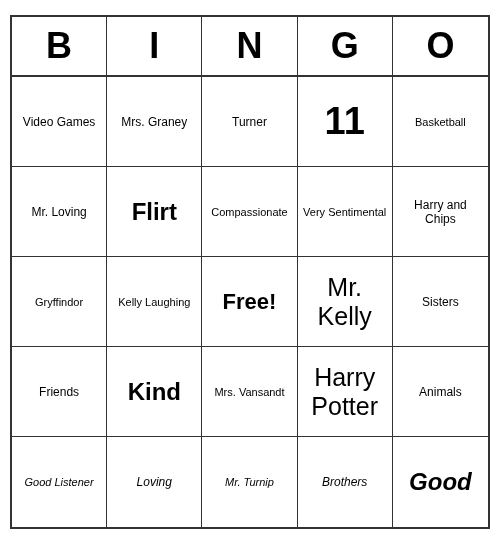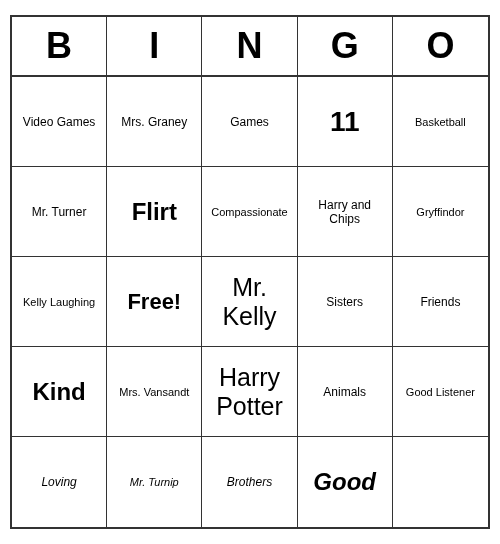--- a/index.html
+++ b/index.html
@@ -71,21 +71,21 @@
       font-size: 24px;
       font-weight: bold;
     }
 
     .bingo-cell.medium-large {
       font-size: 25px;
       font-weight: normal;
     }
 
     .bingo-cell.number {
-      font-size: 28px;
+      font-size: 38px;
       font-weight: bold;
     }
 
     .bingo-cell.free {
       font-size: 22px;
       font-weight: bold;
     }
 
     .bingo-cell.small-text {
       font-size: 11px;
@@ -98,26 +98,27 @@
   <div class="bingo-header">
   <div class="bingo-letter">B</div>
       <div class="bingo-letter">I</div>
       <div class="bingo-letter">N</div>
       <div class="bingo-letter">G</div>
       <div class="bingo-letter">O</div>
     </div>
   <div class="bingo-grid">
   <div class="bingo-cell">Video Games</div>
       <div class="bingo-cell">Mrs. Graney</div>
-      <div class="bingo-cell">Games</div>
+      <div class="bingo-cell">Turner</div>
       <div class="bingo-cell number">11</div>
       <div class="bingo-cell small-text">Basketball</div>
-      <div class="bingo-cell">Mr. Turner</div>
+      <div class="bingo-cell">Mr. Loving</div>
       <div class="bingo-cell large-text">Flirt</div>
       <div class="bingo-cell small-text">Compassionate</div>
+      <div class="bingo-cell small-text">Very Sentimental</div>
       <div class="bingo-cell">Harry and Chips</div>
       <div class="bingo-cell small-text">Gryffindor</div>
       <div class="bingo-cell small-text">Kelly Laughing</div>
       <div class="bingo-cell free">Free!</div>
       <div class="bingo-cell medium-large">Mr. Kelly</div>
       <div class="bingo-cell">Sisters</div>
       <div class="bingo-cell">Friends</div>
       <div class="bingo-cell large-text">Kind</div>
       <div class="bingo-cell small-text">Mrs. Vansandt</div>
       <div class="bingo-cell medium-large">Harry Potter</div>

